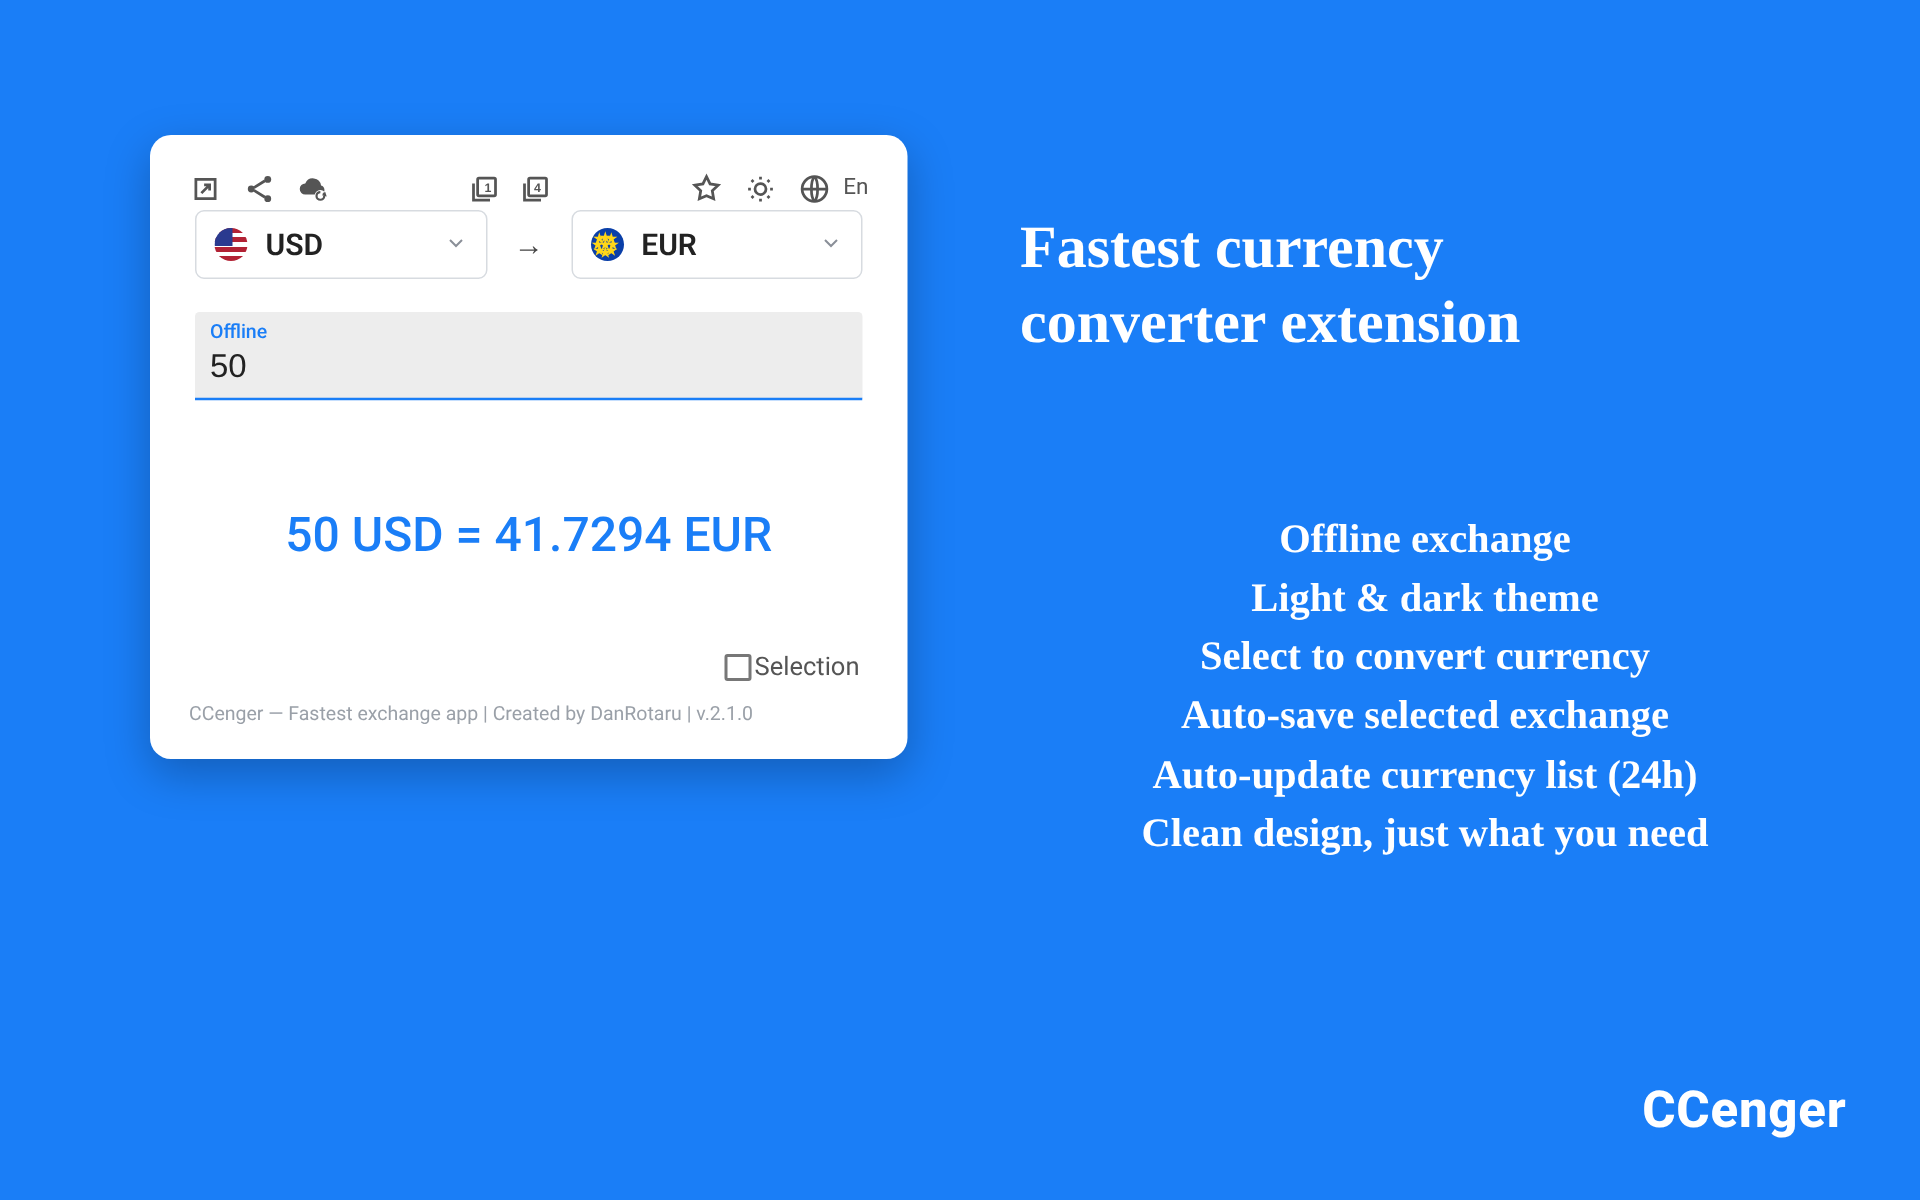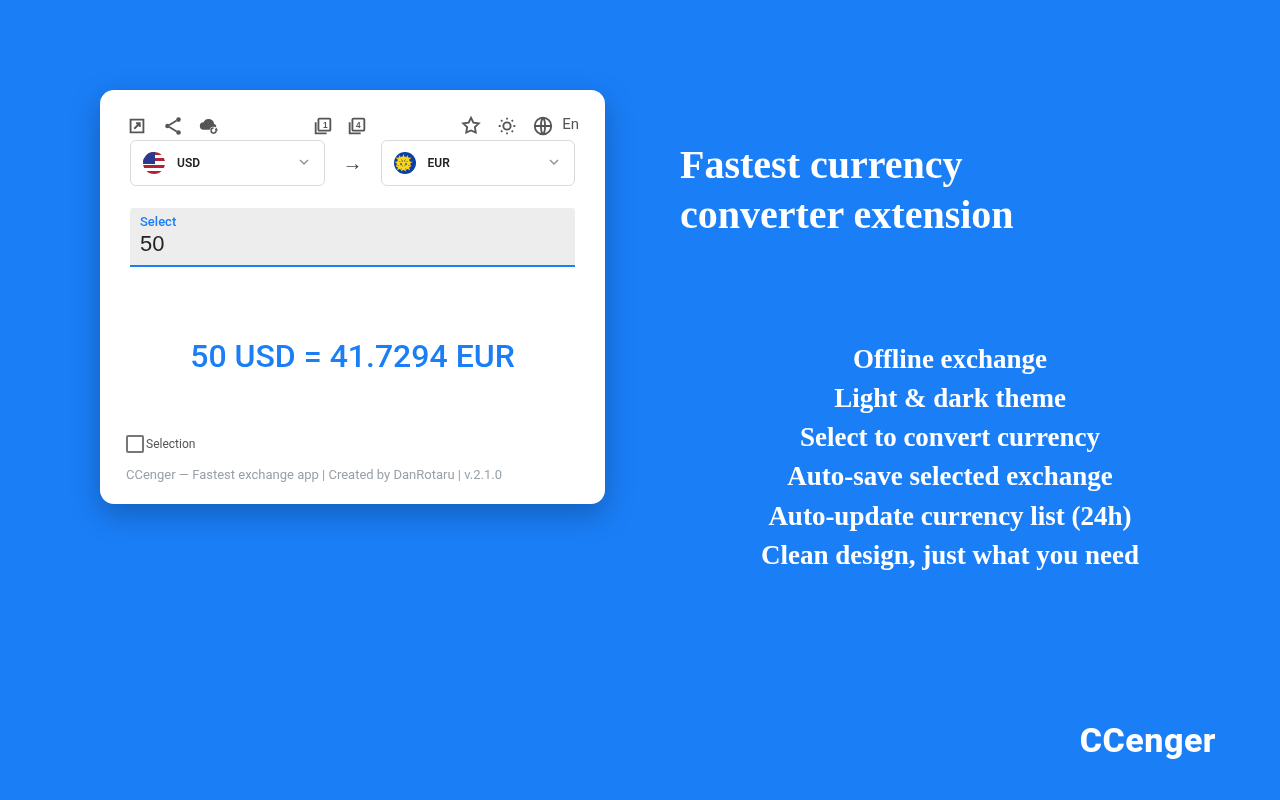--- a/index.html
+++ b/index.html
@@ -48,21 +48,21 @@
     padding: 0 4px;
   }
   .sel {
     flex: 1;
     height: 46px;
     border: 1px solid #d7dbe0;
     border-radius: 6px;
     display: flex;
     align-items: center;
     padding: 0 12px;
-    font-size: 12px;
+    font-size: 20px;
     font-weight: 600;
     color: #222;
     position: relative;
     cursor: pointer;
   }
   .sel .chev {
     margin-left: auto;
     color: #8a8f98;
   }
   .flag {
@@ -114,23 +114,24 @@
   }
   .result{
     text-align:center;
     color:#1a7ef7;
     font-size: 32px;
     font-weight: 500;
     margin: 70px 0 60px 0;
   }
   .selection-row{
     display:flex;
+    justify-content:flex-end;
     align-items:center;
     gap:2px;
-    font-size:12px;
+    font-size:17px;
     color:#555;
     padding-right: 6px;
     margin-bottom: 14px;
   }
   .checkbox{
     width:18px; height:18px; border:2px solid #777; border-radius:2px;
   }
   .footer{
     text-align:left;
     font-size: 13px;
@@ -158,21 +159,21 @@
     width: 620px;
     color:#fff;
     text-align:center;
     font-size: 27px;
     font-weight:600;
     line-height: 1.45;
     font-family: Georgia, "Times New Roman", serif;
   }
   .brand{
     position:absolute;
-    right: 64px;
+    right: 49px;
     bottom: 40px;
     color:#fff;
     font-size: 34px;
     font-weight: 800;
     letter-spacing: 0.5px;
   }
 </style>
 </head>
 <body>
 
@@ -259,21 +260,21 @@
       <span>EUR</span>
       <span class="chev">
         <svg width="16" height="16" viewBox="0 0 24 24" fill="none" stroke="currentColor" stroke-width="2">
             <path d="M6 9l6 6 6-6"></path>
           </svg>
       </span>
     </div>
   </div>
 
   <div class="amount-wrap">
-    <div class="amount-label">Select</div>
+    <div class="amount-label">Offline</div>
     <input class="amount-input" value="50" style="">
   </div>
 
   <div class="result">50 USD = 41.7294 EUR</div>
 
   <div class="selection-row">
     <span class="checkbox"></span>
     <span>Selection</span>
   </div>
 

